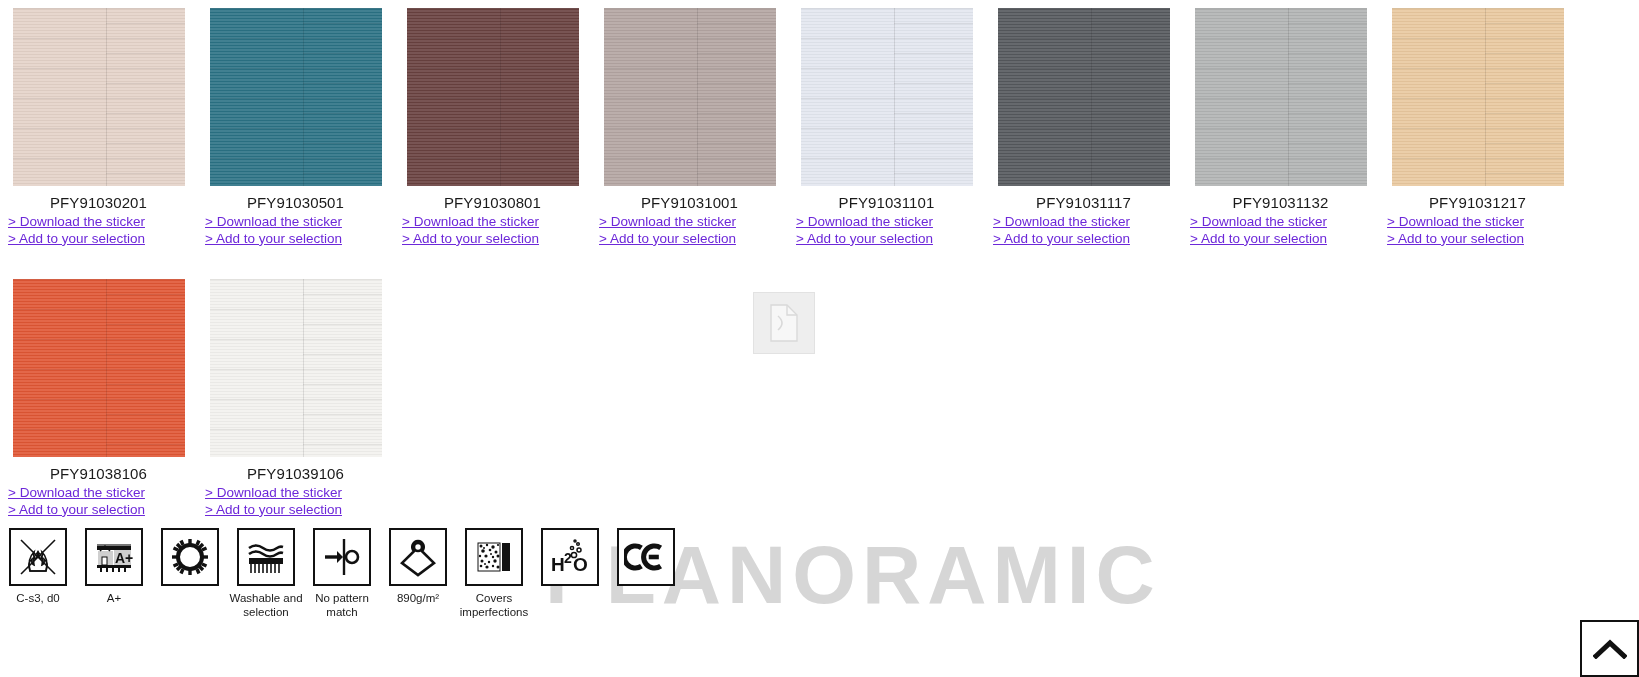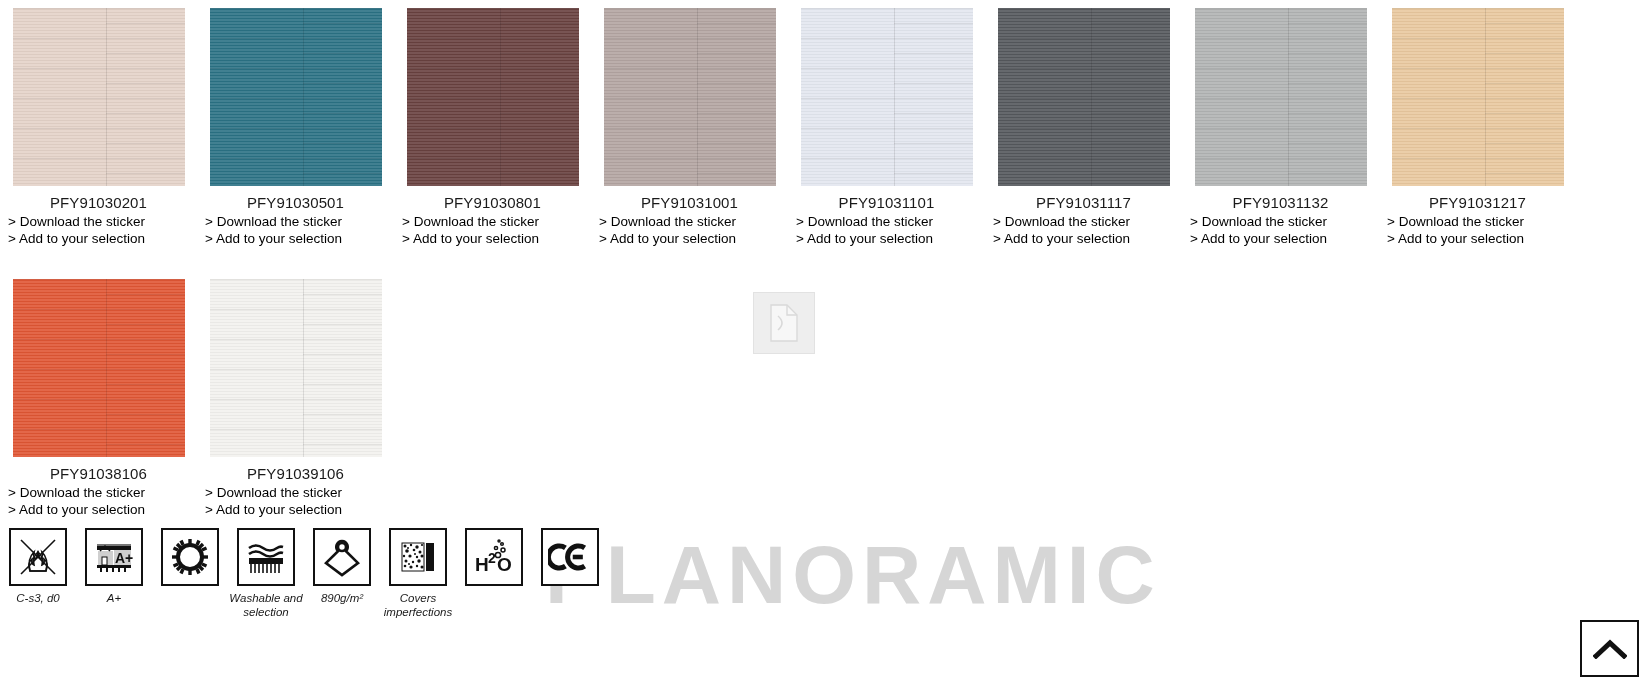--- a/index.html
+++ b/index.html
@@ -80,21 +80,22 @@
     letter-spacing: 0.1px;
   }
   .card-links {
     margin-top: 2px;
     padding-left: 6px;
   }
   .card-link {
     display: block;
     font-size: 13.5px;
     line-height: 16.5px;
-    color: #000000;
+    color: #6d28d9;
+    text-decoration: underline;
     cursor: pointer;
     white-space: nowrap;
   }
 
   
   .placeholder-box {
     position: absolute;
     left: 753px;
     top: 292px;
     width: 62px;
@@ -148,21 +149,20 @@
     align-items: center;
     justify-content: center;
     position: relative;
   }
   .picto-cap {
     margin-top: 6px;
     font-size: 11.5px;
     line-height: 13.5px;
     color: #1a1a1a;
     padding: 0 1px;
-    font-style: italic;
   }
 
   
   .scroll-top {
     position: absolute;
     right: 0px;
     bottom: 0px;
     width: 59px;
     height: 57px;
     border: 2px solid #111;
@@ -364,20 +364,31 @@
               <line x1="15" y1="29" x2="15" y2="38"></line>
               <line x1="19" y1="29" x2="19" y2="38"></line>
               <line x1="23" y1="29" x2="23" y2="38"></line>
               <line x1="27" y1="29" x2="27" y2="38"></line>
               <line x1="31" y1="29" x2="31" y2="38"></line>
               <line x1="35" y1="29" x2="35" y2="38"></line>
             </g>
           </svg>
         </div>
         <div class="picto-cap">Washable and selection</div>
+      </div>
+      <div class="picto">
+        <div class="picto-box">
+          <svg width="44" height="44" viewBox="0 0 44 44">
+            <line x1="24" y1="4" x2="24" y2="40" stroke="#111" stroke-width="2.4"></line>
+            <line x1="5" y1="22" x2="18" y2="22" stroke="#111" stroke-width="3.4"></line>
+            <path d="M17 16 L23 22 L17 28 Z" fill="#111"></path>
+            <circle cx="32" cy="22" r="6" fill="none" stroke="#111" stroke-width="2.6"></circle>
+          </svg>
+        </div>
+        <div class="picto-cap">No pattern match</div>
       </div>
       <div class="picto">
         <div class="picto-box">
           <svg width="44" height="44" viewBox="0 0 44 44">
             <path d="M22 6 a6 6 0 0 1 4 10.2 L38 28 L22 40 L6 28 L18 16.2 A6 6 0 0 1 22 6 Z" fill="none" stroke="#111" stroke-width="2.6"></path>
             <circle cx="22" cy="12" r="4" fill="none" stroke="#111" stroke-width="2.6"></circle>
           </svg>
         </div>
         <div class="picto-cap">890g/m²</div>
       </div>

